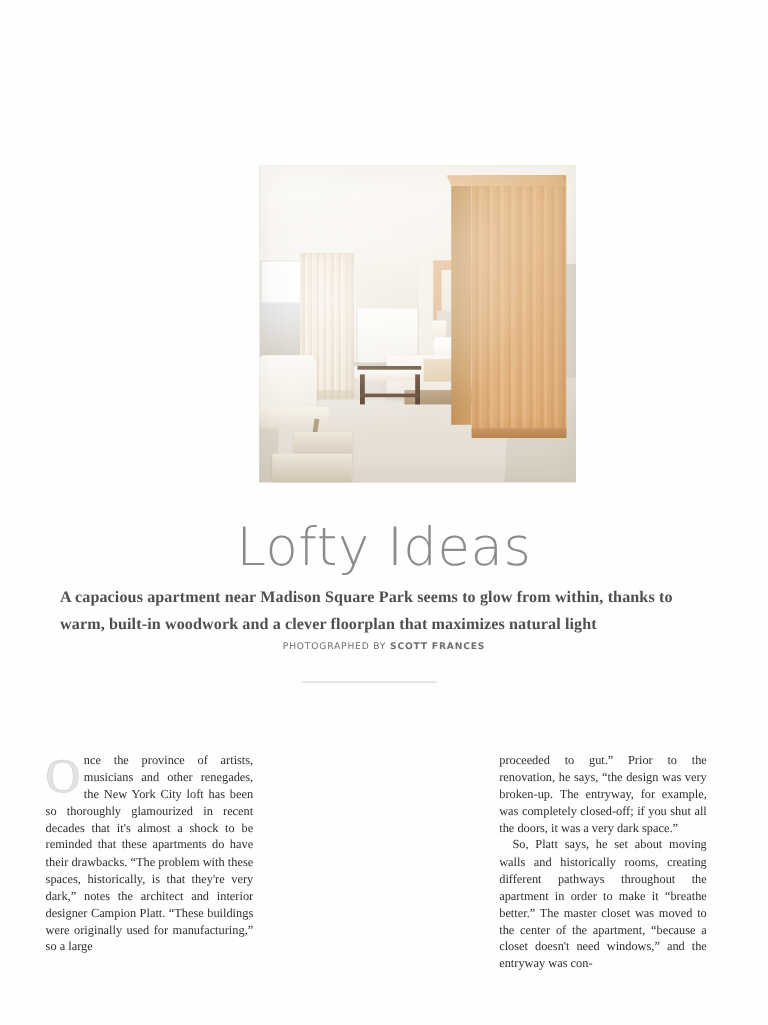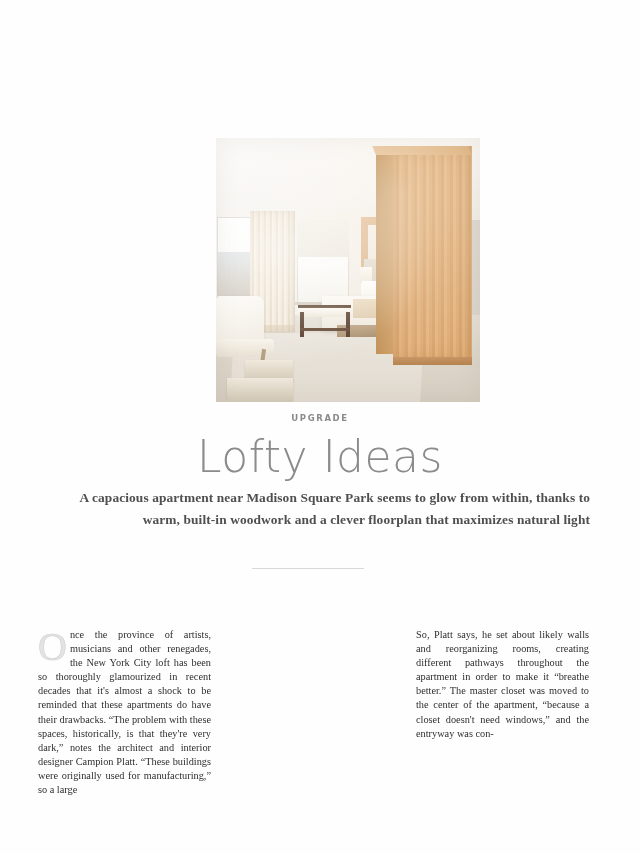--- a/index.html
+++ b/index.html
@@ -278,21 +278,21 @@
     font-size: 44px;
     font-weight: 200;
     letter-spacing: 0.5px;
     color: #8b8b8b;
     line-height: 1.08;
   }
   .deck {
     position: absolute;
     left: 50px; right: 50px;
     top: 487px;
-    text-align: right;
+    text-align: left;
     font-family: "Liberation Serif", serif;
     font-size: 13.4px;
     font-weight: bold;
     line-height: 1.62;
     color: #4f4f4f;
     letter-spacing: 0.1px;
   }
   .credit {
     position: absolute;
     left: 0; right: 0;
@@ -400,37 +400,40 @@
       <div class="ph-wood-side"></div>
       <div class="ph-wood-face"></div>
       <div class="ph-wood-top"></div>
       <div class="ph-wood-base"></div>
 
       <div class="ph-wash"></div>
       <div class="ph-vignette"></div>
     </div>
   </figure>
 
-  <div class="kicker">UPGRADE</div>
 
   <h1 class="headline">Lofty Ideas</h1>
 
   <div class="deck">A capacious apartment near Madison Square Park seems to glow from within, thanks to warm, built-in woodwork and a clever floorplan that maximizes natural light</div>
 
+  <div class="credit">
+    <span class="cr-by">PHOTOGRAPHED BY </span><span class="cr-name">SCOTT FRANCES</span>
+  </div>
 
   <div class="rule"></div>
 
   <div class="columns">
 
     <div class="col">
       <p class="dropcap-wrap"><span class="dropcap">O</span><span>nce the province of artists, musicians and other renegades, the New York City loft has been so thoroughly glamourized in recent decades that it's almost a shock to be reminded that these apartments do have their drawbacks. “The problem with these spaces, historically, is that they're very dark,” notes the architect and interior designer Campion Platt. “These buildings were originally used for manufacturing,” so a large</span></p>
     </div>
 
     <div class="col">
     </div>
 
     <div class="col">
-      <p>So, Platt says, he set about likely walls and reorganizing rooms, creating different pathways throughout the apartment in order to make it “breathe better.” The master closet was moved to the center of the apartment, “because a closet doesn't need windows,” and the entryway was con-</p>
+      <p>proceeded to gut.” Prior to the renovation, he says, “the design was very broken-up. The entryway, for example, was completely closed-off; if you shut all the doors, it was a very dark space.”</p>
+      <p>So, Platt says, he set about moving walls and historically rooms, creating different pathways throughout the apartment in order to make it “breathe better.” The master closet was moved to the center of the apartment, “because a closet doesn't need windows,” and the entryway was con-</p>
     </div>
 
   </div>
 
 </div>
 
 </body></html>

